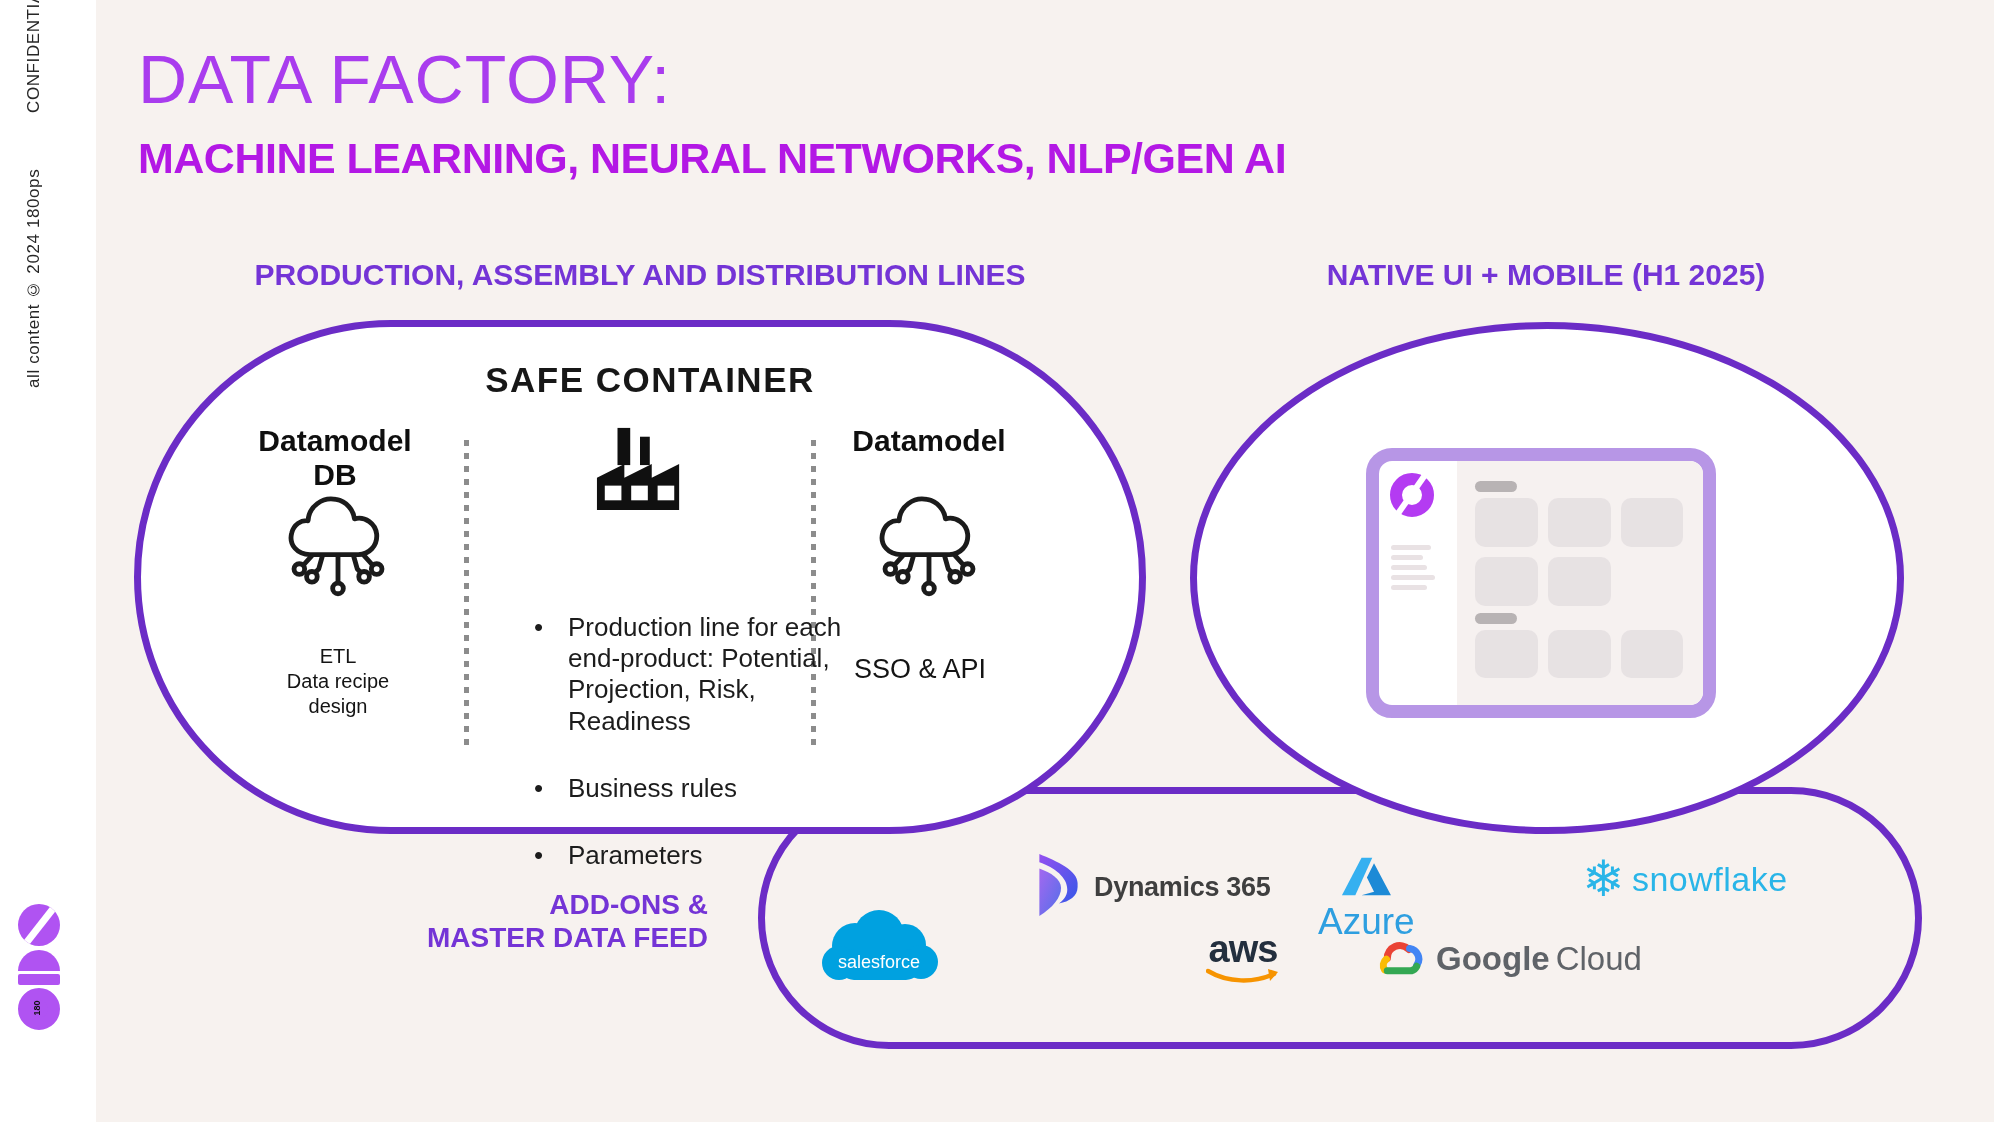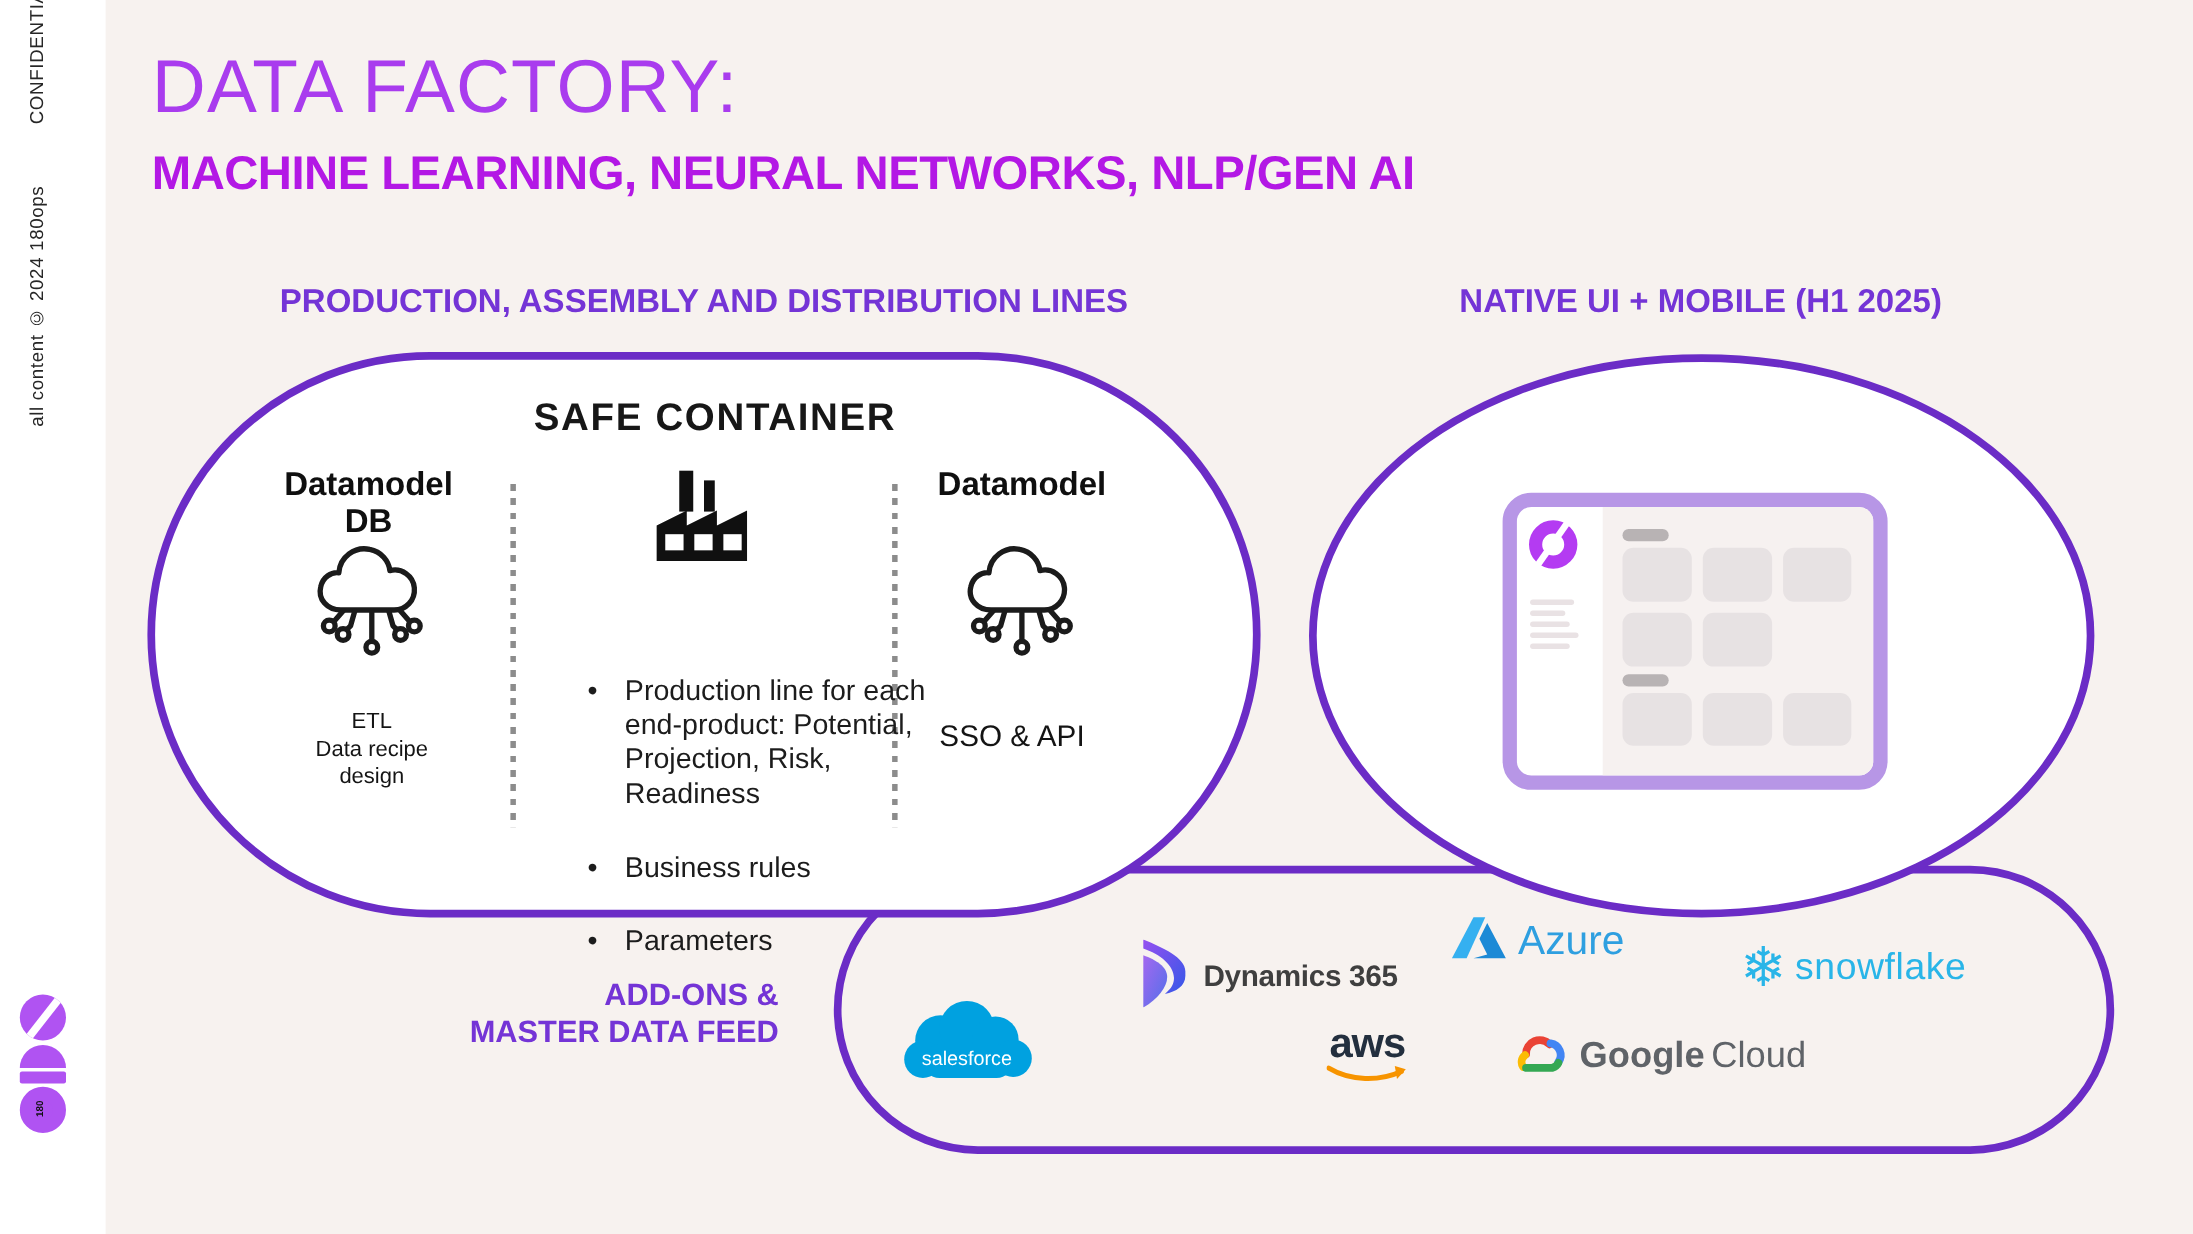--- a/index.html
+++ b/index.html
@@ -74,21 +74,21 @@
   .t-logo:after{content:"";position:absolute;left:6px;top:-16px;width:6px;height:52px;background:#fff;transform:rotate(35deg);}
   .t-line{position:absolute;left:12px;height:5px;border-radius:3px;background:#e9e2e4;}
   .t-pill{position:absolute;width:42px;height:11px;border-radius:6px;background:#b8b3b4;}
   .t-tile{position:absolute;width:63px;height:49px;border-radius:10px;background:#e7e2e3;}
 
   
   .logo-item{z-index:3;display:flex;align-items:center;}
   .salesforce{left:816px;top:904px;text-align:right;}
   .dynamics{left:1036px;top:854px;gap:12px;}
   .dynamics .dyn-text{font-size:27px;font-weight:700;color:#3f3f3f;letter-spacing:-.3px;}
-  .azure{left:1318px;top:832px;gap:10px;}
+  .azure{left:1318px;top:856px;flex-direction:column;}
   .azure .az-text{font-size:37px;font-weight:400;color:#2e9fe0;}
   .snowflake{left:1582px;top:854px;gap:8px;}
   .snow-glyph{font-size:50px;color:#29b5e8;line-height:1;}
   .snow-text{font-size:34px;font-weight:300;color:#29b5e8;letter-spacing:.5px;}
   .aws{left:1198px;top:930px;display:block;width:90px;text-align:center;}
   .aws .aws-text{font-size:38px;font-weight:700;letter-spacing:-1px;color:#232f3e;line-height:1;}
   .google{left:1372px;top:936px;gap:12px;}
   .g-text{font-size:33px;color:#5f6368;}
   .g-text .g1{font-weight:700;}
   .g-text .g2{font-weight:400;margin-left:6px;}

